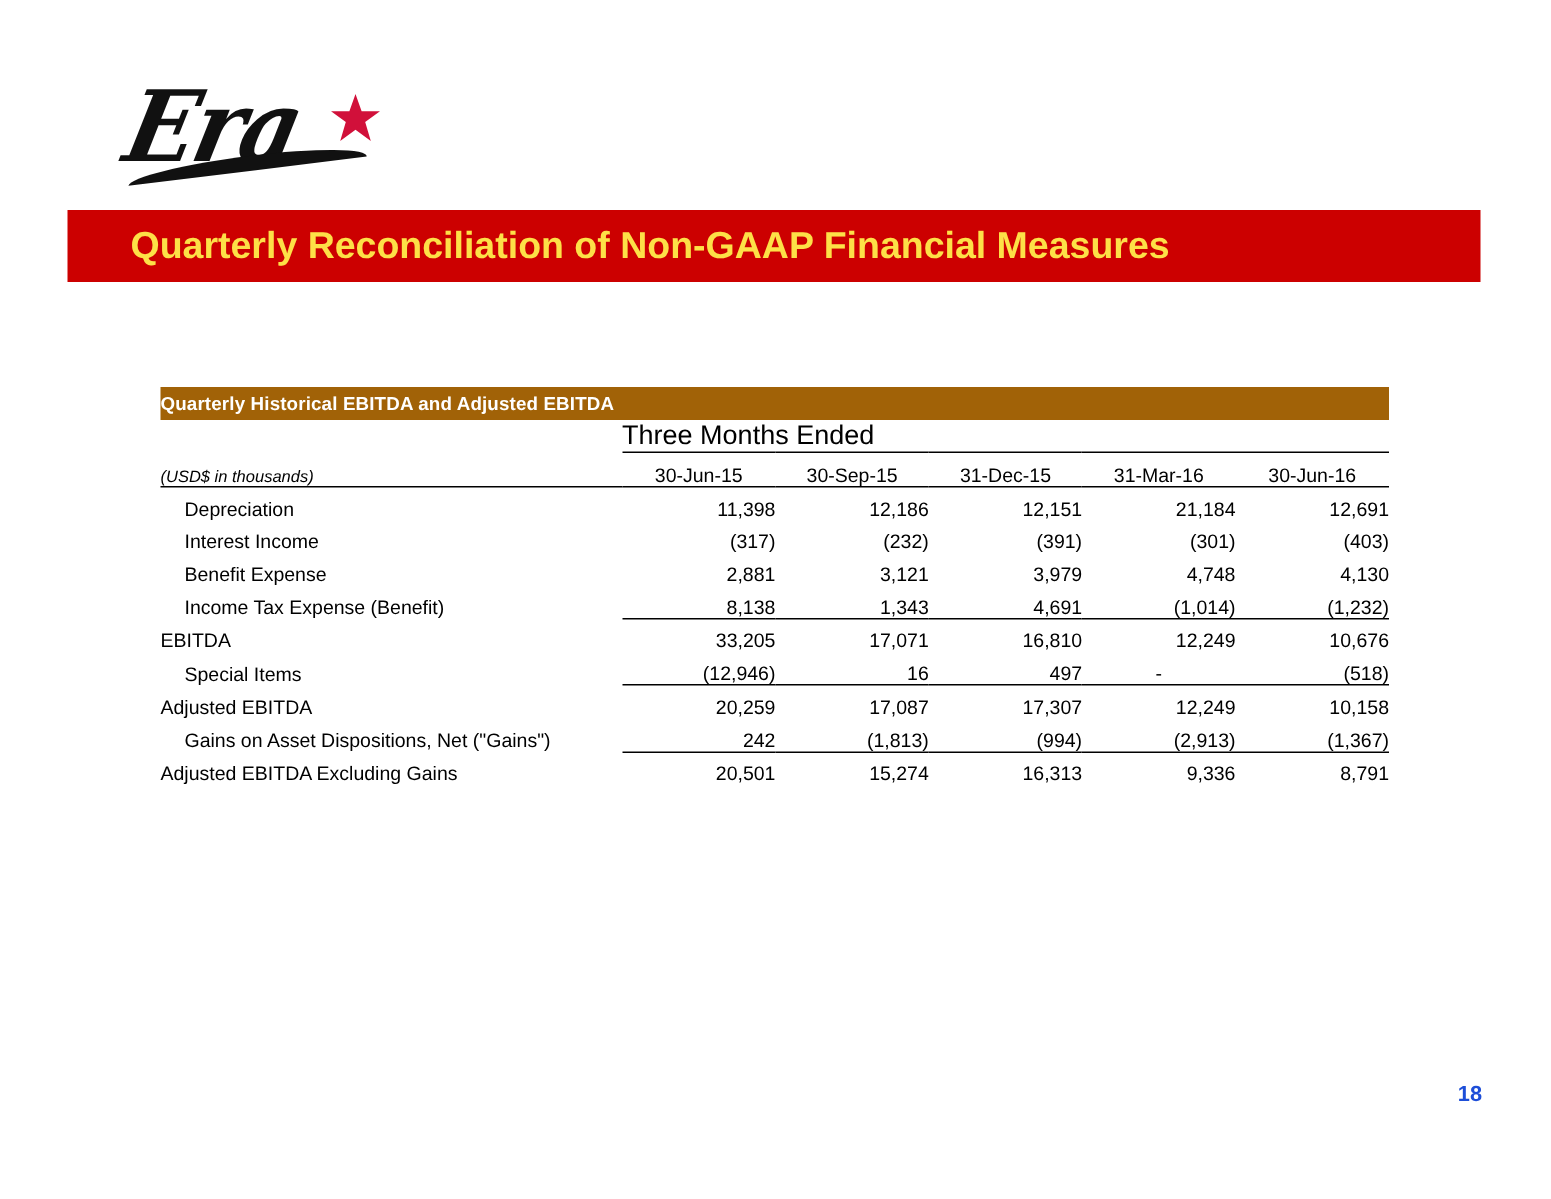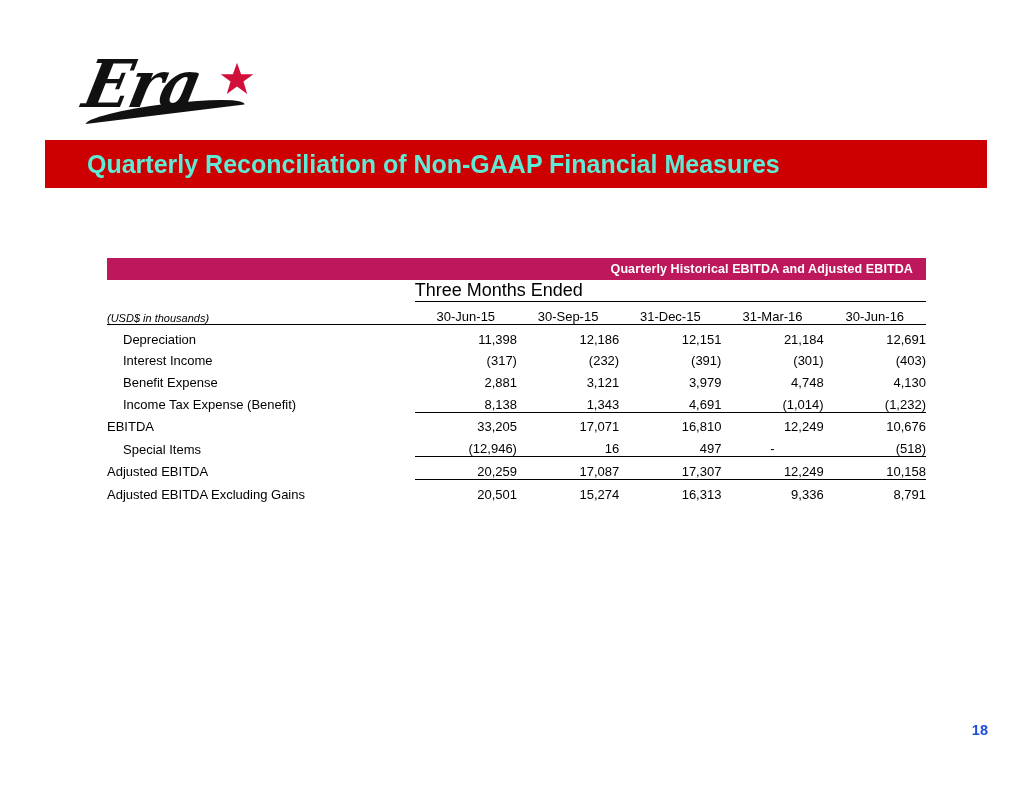--- a/index.html
+++ b/index.html
@@ -67,39 +67,39 @@
   }
   .banner-title {
     position: absolute;
     left: 42px;
     top: 0;
     right: 10px;
     height: 36px;
     line-height: 48px;
     font-size: 25px;
     font-weight: bold;
-    color: #5eead4;
+    color: #fde047;
     white-space: nowrap;
   }
 
   
   .table-wrap {
     position: absolute;
     left: 107px;
     top: 258px;
     width: 819px;
   }
 
   .gray-bar {
-    background: #be185d;
+    background: #a16207;
     color: #ffffff;
     font-size: 12.5px;
     font-weight: bold;
-    text-align: right;
-    padding: 4px 13px 4px 0;
+    text-align: left;
+    padding: 4px 2px 4px 0;
     line-height: 14px;
     letter-spacing: 0.1px;
   }
 
   table.fin {
     border-collapse: collapse;
     width: 819px;
     table-layout: fixed;
     font-size: 13px;
   }
@@ -268,20 +268,28 @@
           <td class="val">(518)</td>
         </tr>
         <tr class="data-row rule-above">
           <td class="lbl">Adjusted EBITDA</td>
           <td class="val">20,259</td>
           <td class="val">17,087</td>
           <td class="val">17,307</td>
           <td class="val">12,249</td>
           <td class="val">10,158</td>
         </tr>
+        <tr class="data-row">
+          <td class="lbl indent">Gains on Asset Dispositions, Net ("Gains")</td>
+          <td class="val">242</td>
+          <td class="val">(1,813)</td>
+          <td class="val">(994)</td>
+          <td class="val">(2,913)</td>
+          <td class="val">(1,367)</td>
+        </tr>
         <tr class="data-row rule-above">
           <td class="lbl">Adjusted EBITDA Excluding Gains</td>
           <td class="val">20,501</td>
           <td class="val">15,274</td>
           <td class="val">16,313</td>
           <td class="val">9,336</td>
           <td class="val">8,791</td>
         </tr>
       </tbody>
   </table>

